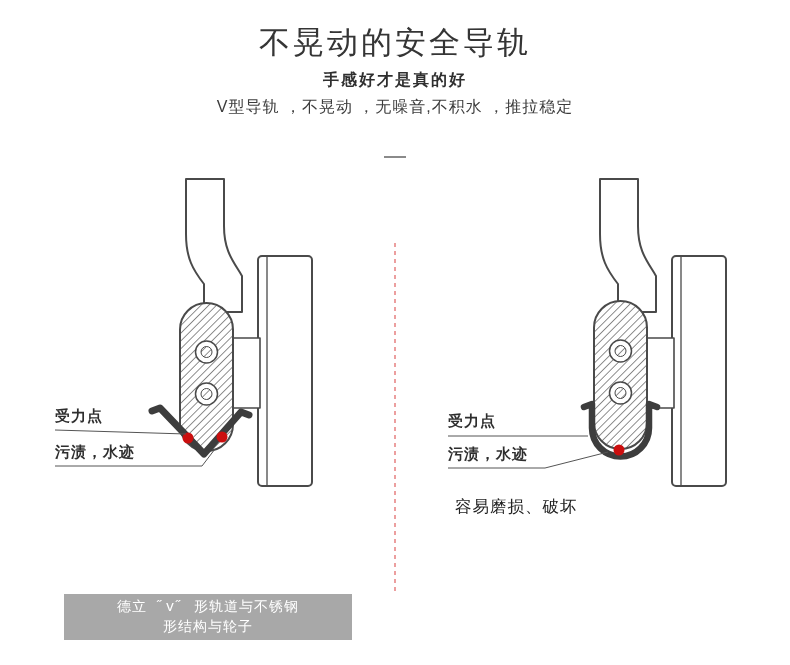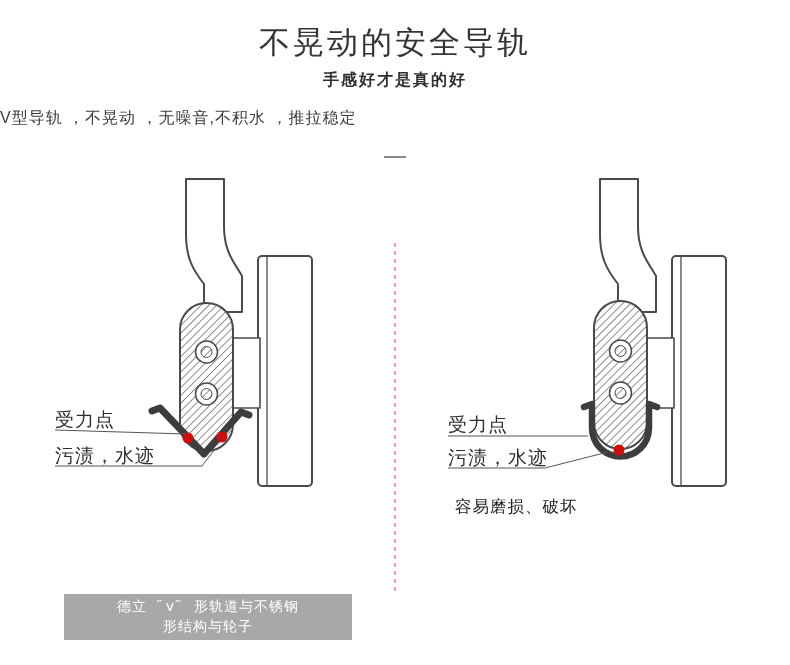--- a/index.html
+++ b/index.html
@@ -1,24 +1,24 @@
 <!DOCTYPE html>
 <html><head>
 <meta charset="utf-8">
 <style>
   html,body{margin:0;padding:0;background:#fff;}
   body{font-family:"Liberation Sans","DejaVu Sans",sans-serif;}
   .page{position:relative;width:790px;height:665px;background:#ffffff;overflow:hidden;margin:0 auto;}
   .abs{position:absolute;}
   .page-title{left:0;top:22px;width:790px;text-align:center;font-size:31px;color:#353535;letter-spacing:3px;font-weight:500;}
   .page-subtitle{left:0;top:70px;width:790px;text-align:center;font-size:16px;color:#2f2f2f;letter-spacing:2px;font-weight:700;}
-  .page-desc{left:0;top:108px;width:790px;text-align:left;font-size:16px;color:#3c3c3c;letter-spacing:1px;}
+  .page-desc{left:0;top:97px;width:790px;text-align:center;font-size:16px;color:#3c3c3c;letter-spacing:1px;}
   .divider-dash{left:384px;top:156px;width:22px;height:2px;background:#8a8a8a;}
   .diagram-layer{left:0;top:0;width:790px;height:665px;}
-  .callout{font-size:19px;color:#2e2e2e;letter-spacing:1px;}
+  .callout{font-size:15px;color:#2e2e2e;letter-spacing:1px;font-weight:bold;}
   .caption{font-size:16.5px;color:#222;letter-spacing:1px;line-height:29px;}
   .bottom-box{width:288px;height:46px;background:#a8a8a8;color:#ffffff;display:flex;flex-direction:column;align-items:center;justify-content:center;font-size:14px;line-height:20px;letter-spacing:1px;}
 </style>
 </head>
 <body>
 
 <div class="page">
 
   <div class="abs page-title">不晃动的安全导轨</div>
   <div class="abs page-subtitle">手感好才是真的好</div>

